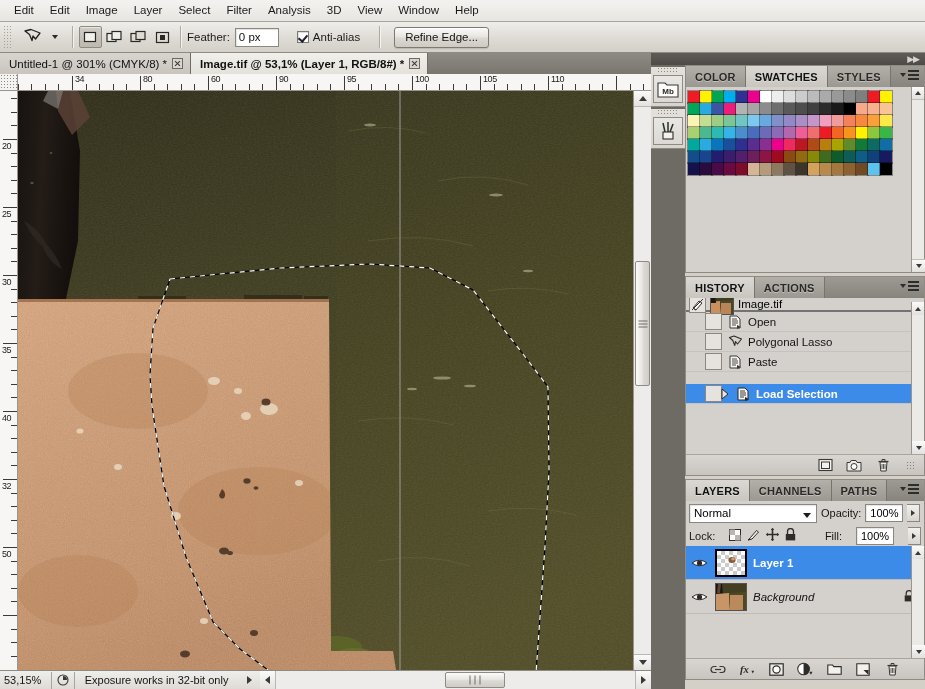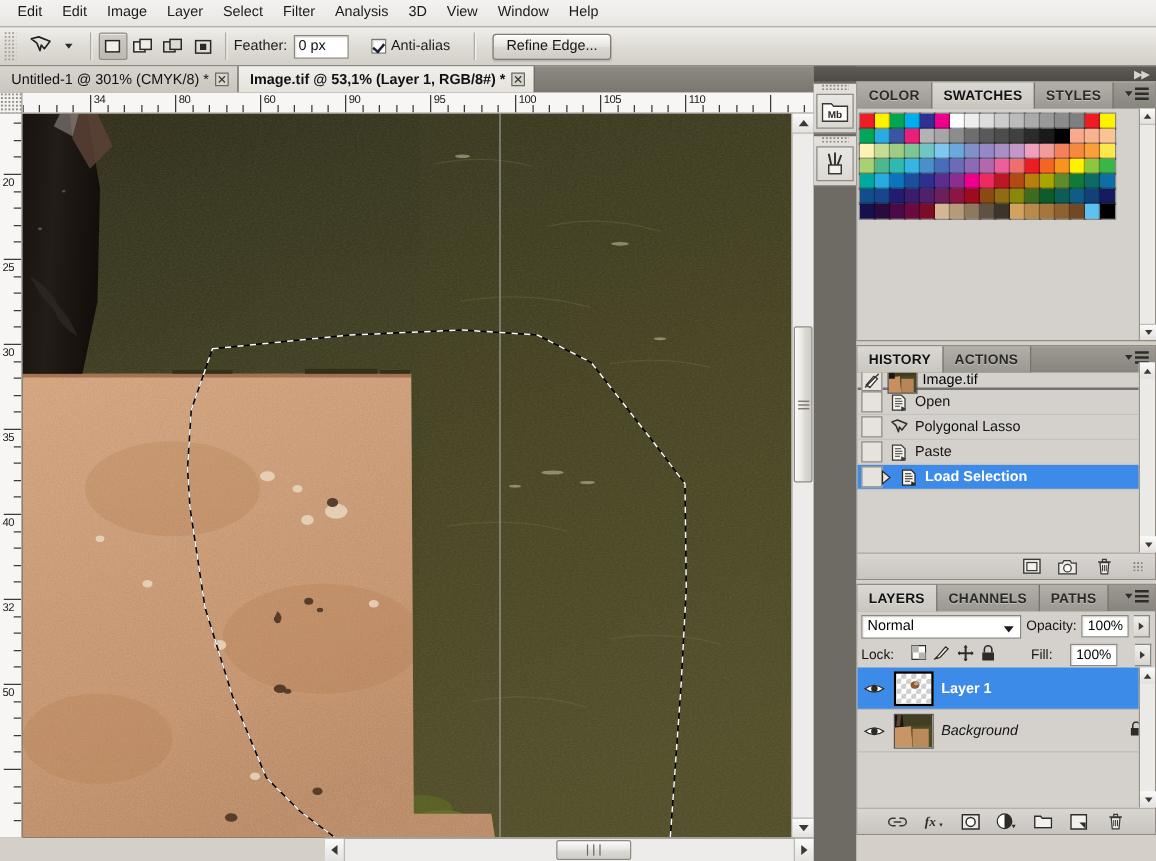--- a/index.html
+++ b/index.html
@@ -257,25 +257,25 @@
   .hist-snap {
     height: 14px; display: flex; align-items: center; gap: 4px; padding-left: 3px;
     background: #d4d1cc; border-bottom: 2px solid #737373;
   }
   .hist-chk {
     width: 17px; height: 17px; border: 1px solid #8b8780; background: #e6e3df;
     display: flex; align-items: center; justify-content: center;
   }
   .hist-thumb { width: 24px; height: 21px; border: 1px solid #55524d; }
   .hist-row {
-    height: 20px; display: flex; align-items: center; gap: 4px; padding-left: 3px;
+    height: 20px; display: flex; align-items: center; gap: 4px; padding-left: 19px;
     font-size: 11.5px; color: #131313;
     border-bottom: 1px solid #c6c3be;
   }
-  .hist-row.sel { background: #3d8be8; color: #fff; font-weight: bold; }
+  .hist-row.sel { background: #3d8be8; color: #fff; font-weight: bold; margin-top: 12px; }
   .hist-box { width: 17px; height: 17px; border: 1px solid #8b8780; background: #e6e3df; flex: 0 0 auto; }
   .hist-icn { width: 18px; height: 17px; flex: 0 0 auto; display: flex; align-items: center; justify-content: center; }
   .panel-foot {
     height: 21px; background: linear-gradient(to bottom,#d9d6d1,#c8c5c0);
     border-top: 1px solid #a9a59e; display: flex; align-items: center; justify-content: flex-end;
     gap: 13px; padding-right: 10px;
   }
   .panel-foot.lay { justify-content: center; gap: 13px; padding-right: 0; }
   .ff { width: 16px; height: 16px; display: flex; align-items: center; justify-content: center; }
   .res-grip {
@@ -722,20 +722,35 @@
           <i></i>
           <i></i>
           <i></i>
         </span>
     </div>
     <div class="sb-btn" style="right:0;top:0;width:16px;height:18px;border-left:1px solid #bbb7b0">
       <span class="tri tri-rt"></span>
     </div>
   </div>
 
+  <div class="statusbar" style="width:260px">
+    <span class="st-zoom">53,15%</span>
+    <span class="st-div"></span>
+    <span class="st-icon">
+      <svg width="12" height="12" viewBox="0 0 12 12">
+        <circle cx="6" cy="6" r="5" fill="none" stroke="#3a3834" stroke-width="1.1"></circle>
+        <path d="M6 2 A4 4 0 0 1 10 6 L6 6 Z" fill="#3a3834"></path>
+      </svg>
+    </span>
+    <span class="st-div"></span>
+    <span class="st-msg">Exposure works in 32-bit only</span>
+    <span class="st-icon">
+      <span class="tri tri-rt"></span>
+    </span>
+  </div>
 
   <div class="dock-strip"></div>
   <div class="dock-collapse">
     <span style="position:absolute;right:6px;top:1px;color:#d7d4cf;font-size:9px;letter-spacing:-1px">▶▶</span>
   </div>
 
   <div style="position:absolute;left:651px;top:65px;width:34px">
     <div class="dock-cell">
       <div class="dock-btn-grip"></div>
       <div class="dock-btn-icon">

